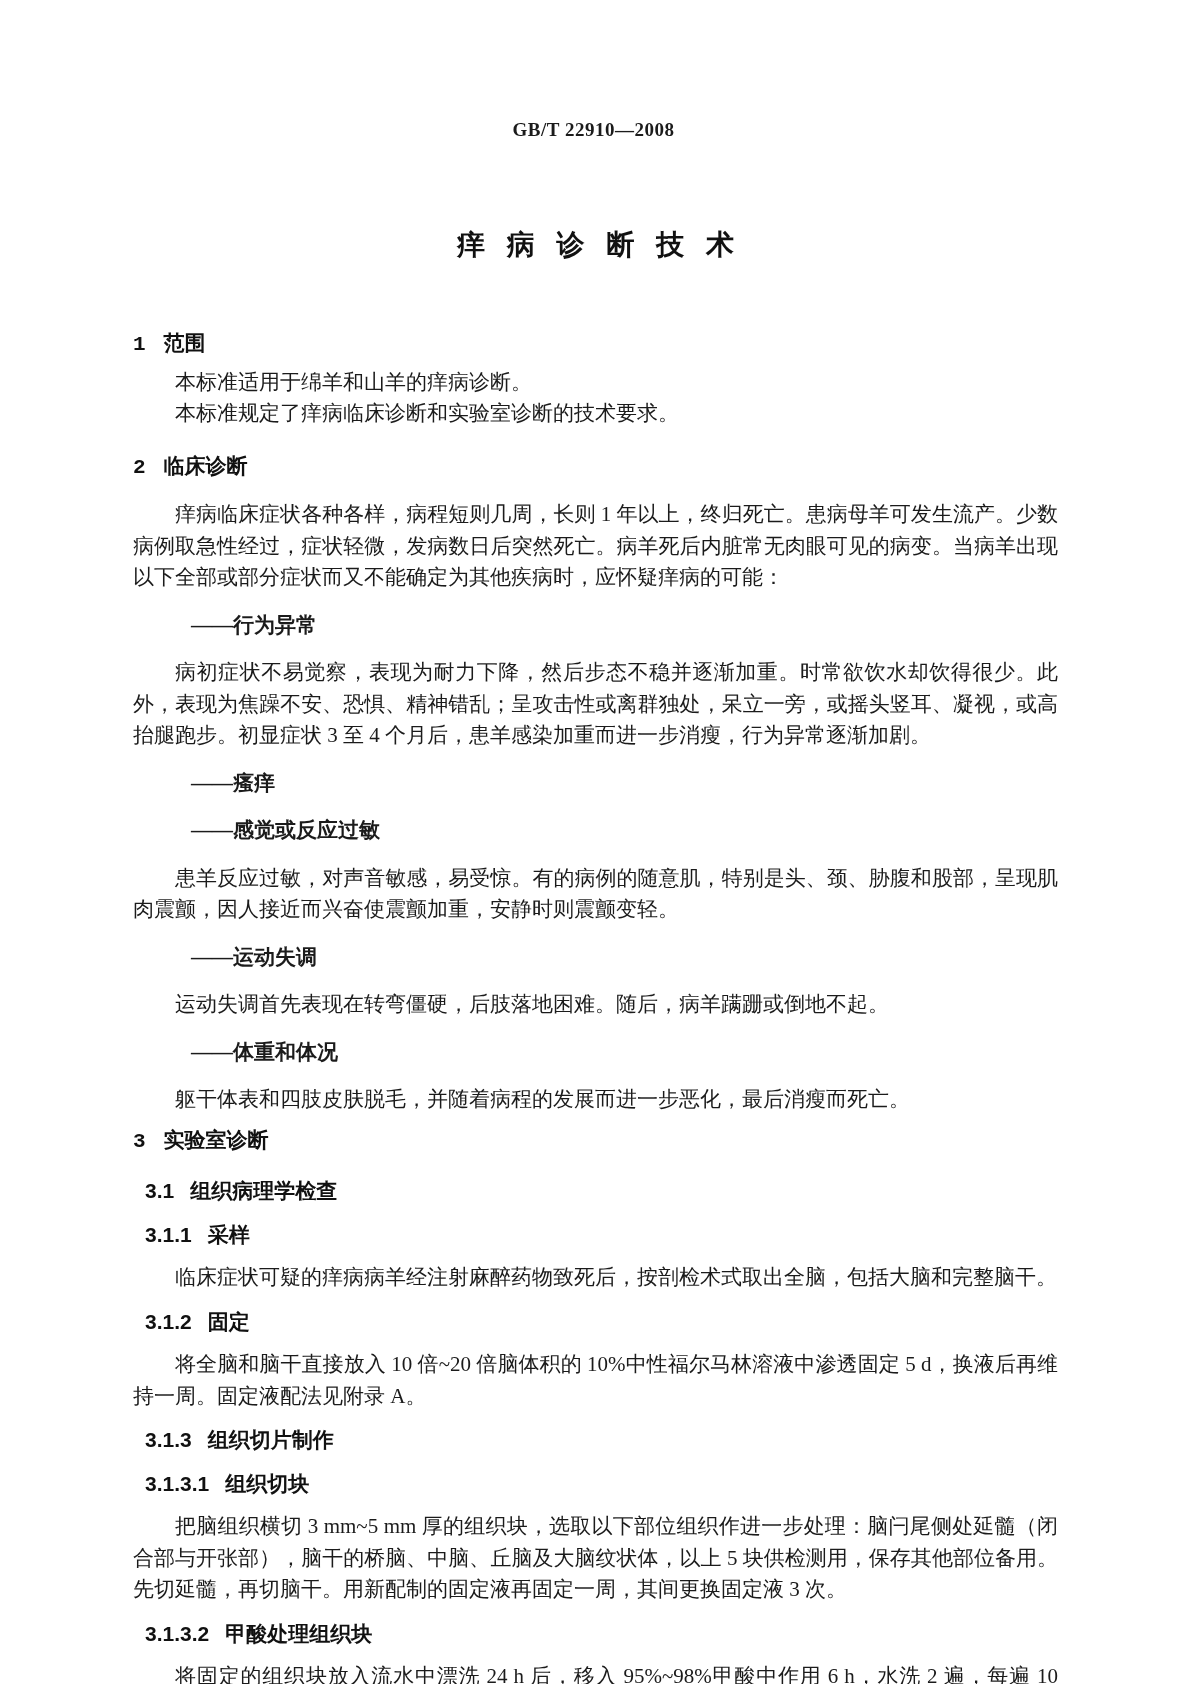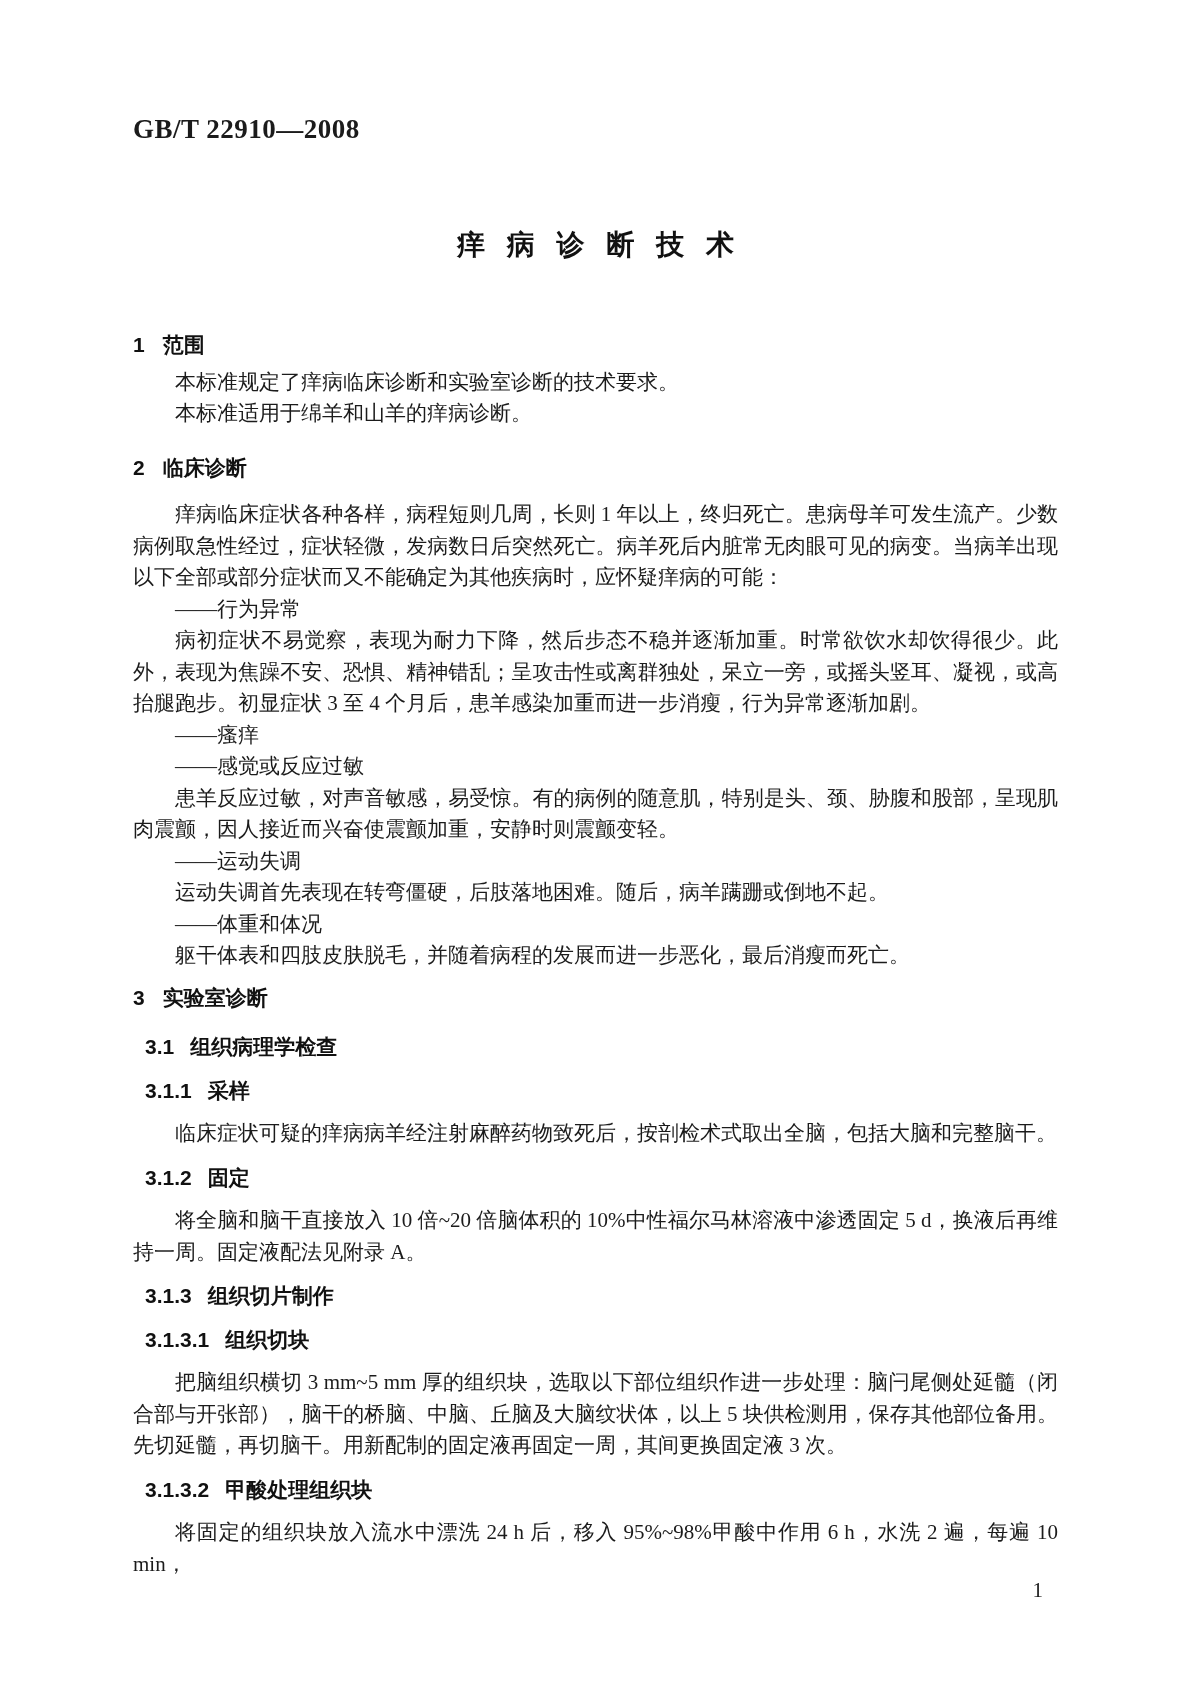--- a/index.html
+++ b/index.html
@@ -16,40 +16,40 @@
     overflow: hidden;
   }
   .page {
     position: absolute;
     left: 133px;
     top: 0;
     width: 925px;
   }
   .std-number {
     margin: 118px 4px 0 0;
-    text-align: left;
+    text-align: center;
     font-family: "Liberation Serif", "DejaVu Serif", serif;
     font-weight: bold;
-    font-size: 27px;
+    font-size: 19px;
     line-height: 23px;
     letter-spacing: 0.5px;
   }
   .doc-title {
     margin: 90px 0 70px 0;
     text-align: center;
     font-family: "Liberation Sans", "DejaVu Sans", sans-serif;
     font-weight: bold;
     font-size: 28px;
     line-height: 28px;
     letter-spacing: 0.78em;
     text-indent: 0.78em;
     color: #111;
   }
   .clause {
-    font-family: Liberation Sans, sans-serif;
+    font-family: Liberation Mono, monospace;
     font-weight: bold;
     font-size: 21px;
     line-height: 31.5px;
     color: #111;
   }
   .clause .cnum { margin-right: 18px; }
   .clause.c1 { margin: 0 0 6px 0; }
   .clause.c2 { margin: 22px 0 16px 0; }
   .clause.c3 { margin: 10px 0 18px 0; }
   .subclause {
@@ -62,46 +62,47 @@
   }
   .subclause .cnum { margin-right: 16px; }
   p.body-text {
     margin: 0;
     font-size: 21px;
     line-height: 31.5px;
     text-align: justify;
     text-indent: 2em;
   }
   p.dash-item {
-    margin: 0;
+    margin: 16px;
     font-size: 21px;
     line-height: 31.5px;
     text-indent: 2em;
+    font-weight: bold;
   }
   .page-num {
     margin: 0;
     font-size: 21px;
     line-height: 21px;
     text-align: right;
     padding-right: 15px;
   }
 </style>
 </head>
 <body>
 
 <div class="page">
 
   <div class="std-number">GB/T 22910—2008</div>
 
   <h1 class="doc-title">痒病诊断技术</h1>
 
   <section>
     <h2 class="clause c1"><span class="cnum">1</span><span>范围</span></h2>
+    <p class="body-text">本标准适用于绵羊和山羊的痒病诊断。</p>
     <p class="body-text">本标准规定了痒病临床诊断和实验室诊断的技术要求。</p>
-    <p class="body-text">本标准适用于绵羊和山羊的痒病诊断。</p>
   </section>
 
   <section>
     <h2 class="clause c2"><span class="cnum">2</span><span>临床诊断</span></h2>
     <p class="body-text">痒病临床症状各种各样，病程短则几周，长则 1 年以上，终归死亡。患病母羊可发生流产。少数病例取急性经过，症状轻微，发病数日后突然死亡。病羊死后内脏常无肉眼可见的病变。当病羊出现以下全部或部分症状而又不能确定为其他疾病时，应怀疑痒病的可能：</p>
     <p class="dash-item">——行为异常</p>
     <p class="body-text">病初症状不易觉察，表现为耐力下降，然后步态不稳并逐渐加重。时常欲饮水却饮得很少。此外，表现为焦躁不安、恐惧、精神错乱；呈攻击性或离群独处，呆立一旁，或摇头竖耳、凝视，或高抬腿跑步。初显症状 3 至 4 个月后，患羊感染加重而进一步消瘦，行为异常逐渐加剧。</p>
     <p class="dash-item">——瘙痒</p>
     <p class="dash-item">——感觉或反应过敏</p>
     <p class="body-text">患羊反应过敏，对声音敏感，易受惊。有的病例的随意肌，特别是头、颈、胁腹和股部，呈现肌肉震颤，因人接近而兴奋使震颤加重，安静时则震颤变轻。</p>

